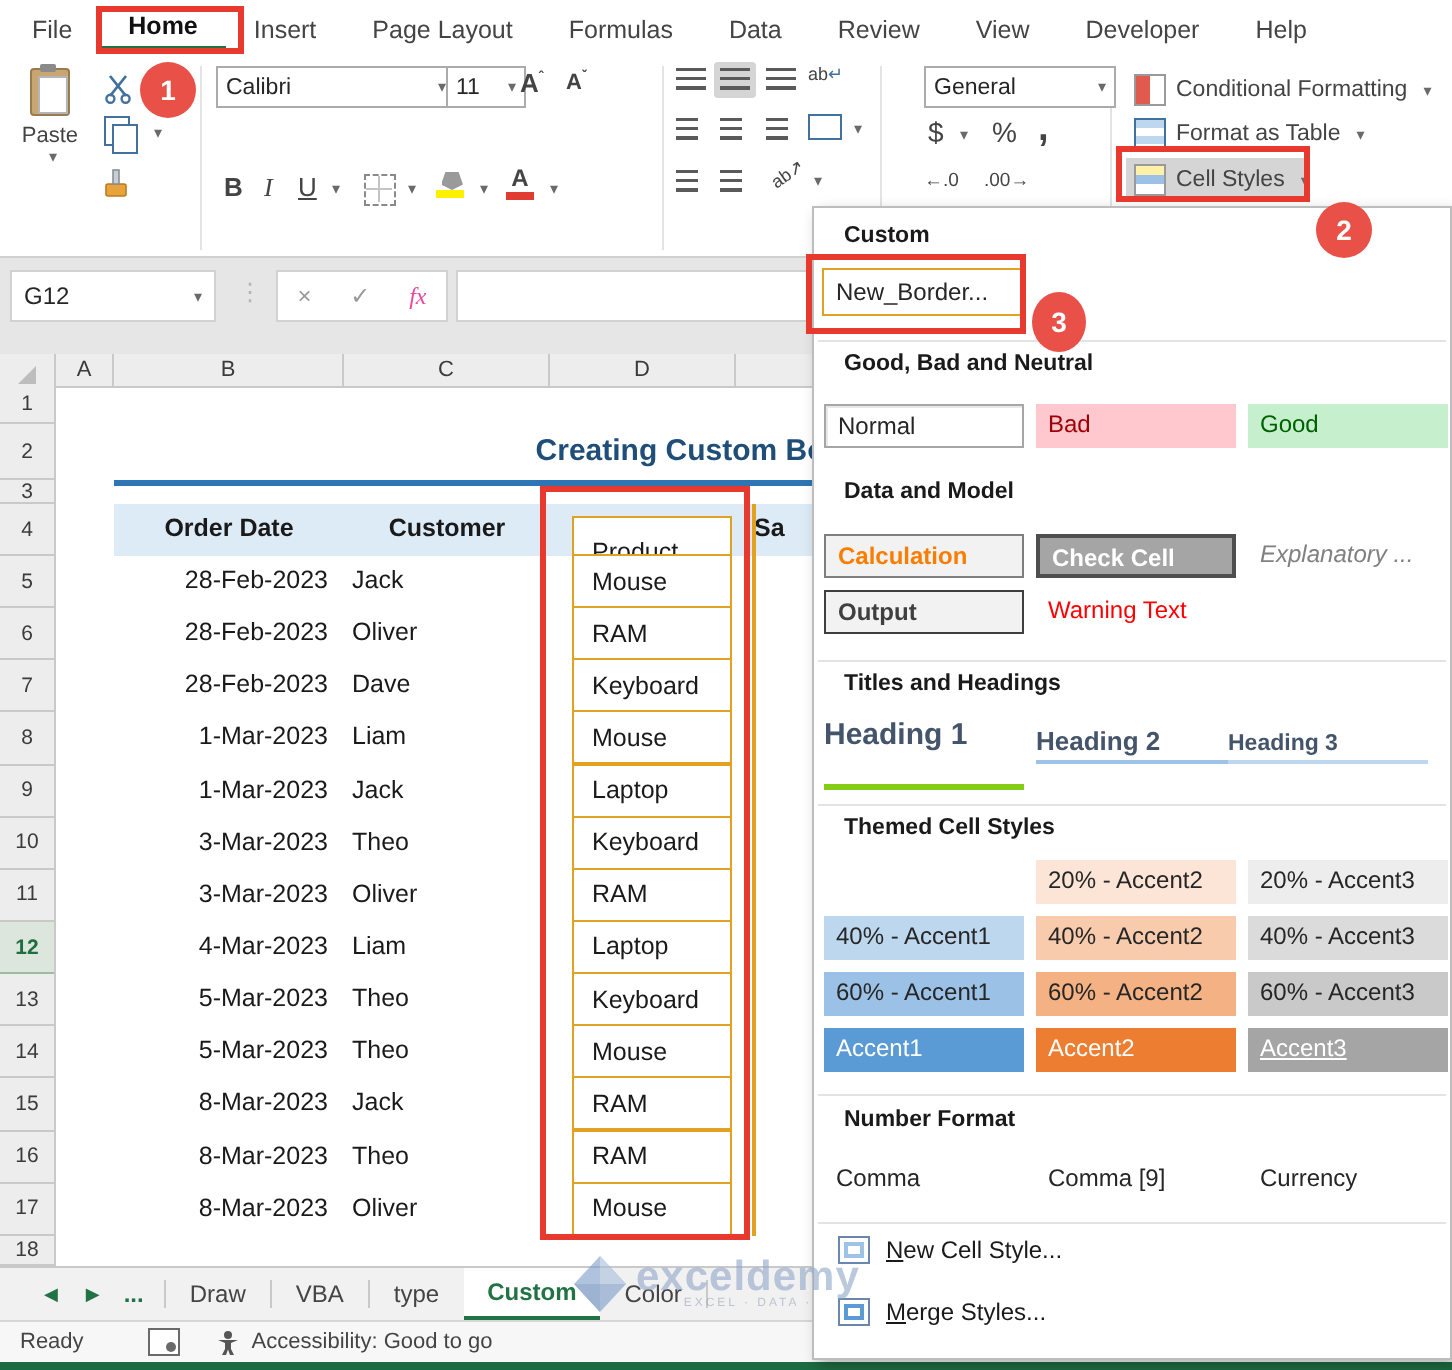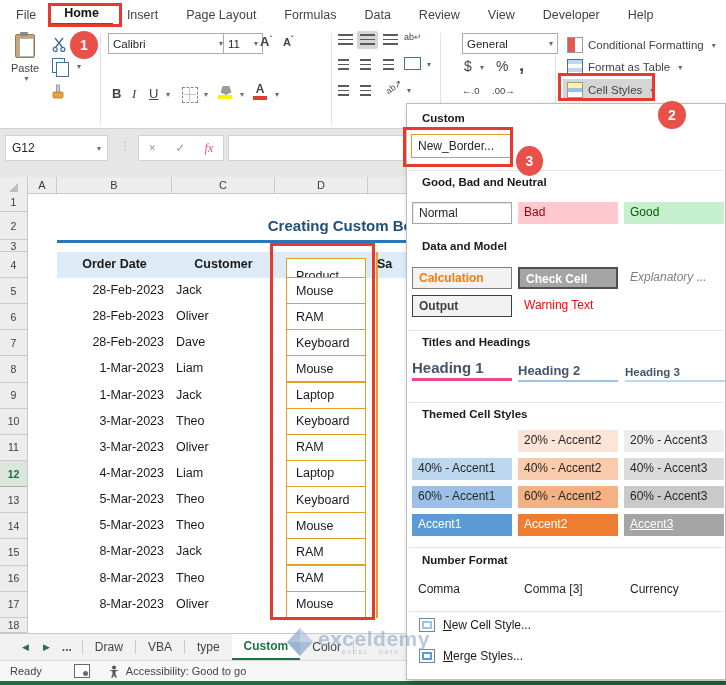--- a/index.html
+++ b/index.html
@@ -63,21 +63,21 @@
         overflow:hidden;width:100px;position:absolute;}
   .chip.c1{left:5px}.chip.c2{left:111px}.chip.c3{left:217px}
   .s-normal{background:#fff;border:1px solid #A6A6A6;box-shadow:inset 1px 1px 0 #e8e8e8;}
   .s-bad{background:#FFC7CE;color:#9C0006;}
   .s-good{background:#C6EFCE;color:#006100;}
   .s-calc{background:#F2F2F2;color:#FA7D00;font-weight:bold;border:1px solid #7F7F7F;}
   .s-check{background:#A5A5A5;color:#fff;font-weight:bold;border:2px solid #4f4f4f;}
   .s-expl{color:#808080;font-style:italic;}
   .s-out{background:#F2F2F2;color:#3F3F3F;font-weight:bold;border:1px solid #3F3F3F;}
   .s-warn{color:#FF0000;}
-  .h1s{font-size:15px;font-weight:bold;color:#44546A;border-bottom:3px solid #ec4899;padding-bottom:2px;}
+  .h1s{font-size:15px;font-weight:bold;color:#44546A;border-bottom:3px solid #84cc16;padding-bottom:16px;}
   .h2s{font-size:13px;font-weight:bold;color:#44546A;border-bottom:2.5px solid #9DC3E6;padding-bottom:2px;}
   .h3s{font-size:11.5px;font-weight:bold;color:#44546A;border-bottom:2px solid #BDD7EE;padding-bottom:2px;}
   .a1-20{background:#DDEBF7;}.a2-20{background:#FCE4D6;}.a3-20{background:#EDEDED;}
   .a1-40{background:#BDD7EE;}.a2-40{background:#F8CBAD;}.a3-40{background:#DBDBDB;}
   .a1-60{background:#9BC2E6;}.a2-60{background:#F4B183;}.a3-60{background:#C9C9C9;}
   .a1{background:#5B9BD5;color:#fff;}.a2{background:#ED7D31;color:#fff;}.a3{background:#A5A5A5;color:#fff;text-decoration:underline;}
   .menuitem{display:block;font-size:12px;color:#1a1a1a;}
   .menuitem::first-letter{text-decoration:underline;}
   .micon{width:16px;height:14px;border:1px solid #6a87b0;box-sizing:border-box;position:relative;background:#fff;}
   .micon:before{content:"";position:absolute;left:2px;top:2px;right:2px;bottom:2px;border:2px solid #9DC3E6;}
@@ -411,40 +411,40 @@
     <div class="abs chip c1 s-calc" style="top:163px">Calculation</div>
     <div class="abs chip c2 s-check" style="top:163px">Check Cell</div>
     <div class="abs chip c1 s-out" style="top:191px">Output</div>
     <div class="abs chip c3 s-expl" style="top:163px">Explanatory ...</div>
     <div class="abs chip c2 s-warn" style="top:191px">Warning Text</div>
 
     <div class="abs psep" style="top:226px"></div>
     <div class="abs phead" style="left:15px;top:232px">Titles and Headings</div>
     <div class="abs h1s" style="left:5px;top:255px;width:100px">Heading 1</div>
     <div class="abs h2s" style="left:111px;top:259px;width:100px">Heading 2</div>
-    <div class="abs h3s" style="left:218px;top:262px;width:100px">Heading 3</div>
+    <div class="abs h3s" style="left:207px;top:262px;width:100px">Heading 3</div>
 
     <div class="abs psep" style="top:298px"></div>
     <div class="abs phead" style="left:15px;top:304px">Themed Cell Styles</div>
     <div class="abs chip c2 a2-20" style="top:326px">20% - Accent2</div>
     <div class="abs chip c3 a3-20" style="top:326px">20% - Accent3</div>
     <div class="abs chip c1 a1-40" style="top:354px">40% - Accent1</div>
     <div class="abs chip c2 a2-40" style="top:354px">40% - Accent2</div>
     <div class="abs chip c3 a3-40" style="top:354px">40% - Accent3</div>
     <div class="abs chip c1 a1-60" style="top:382px">60% - Accent1</div>
     <div class="abs chip c2 a2-60" style="top:382px">60% - Accent2</div>
     <div class="abs chip c3 a3-60" style="top:382px">60% - Accent3</div>
     <div class="abs chip c1 a1" style="top:410px">Accent1</div>
     <div class="abs chip c2 a2" style="top:410px">Accent2</div>
     <div class="abs chip c3 a3" style="top:410px">Accent3</div>
 
     <div class="abs psep" style="top:443px"></div>
     <div class="abs phead" style="left:15px;top:450px">Number Format</div>
     <div class="abs" style="left:11px;top:478px">Comma</div>
-    <div class="abs" style="left:117px;top:478px">Comma [3]</div>
+    <div class="abs" style="left:117px;top:478px">Comma [9]</div>
     <div class="abs" style="left:223px;top:478px">Currency</div>
 
     <div class="abs psep" style="top:507px"></div>
     <div class="abs" style="left:12px;top:514px;display:flex;align-items:center;gap:8px">
       <span class="micon"></span>
       <span class="menuitem">New Cell Style...</span>
     </div>
     <div class="abs" style="left:12px;top:545px;display:flex;align-items:center;gap:8px">
       <span class="micon merge"></span>
       <span class="menuitem">Merge Styles...</span>

